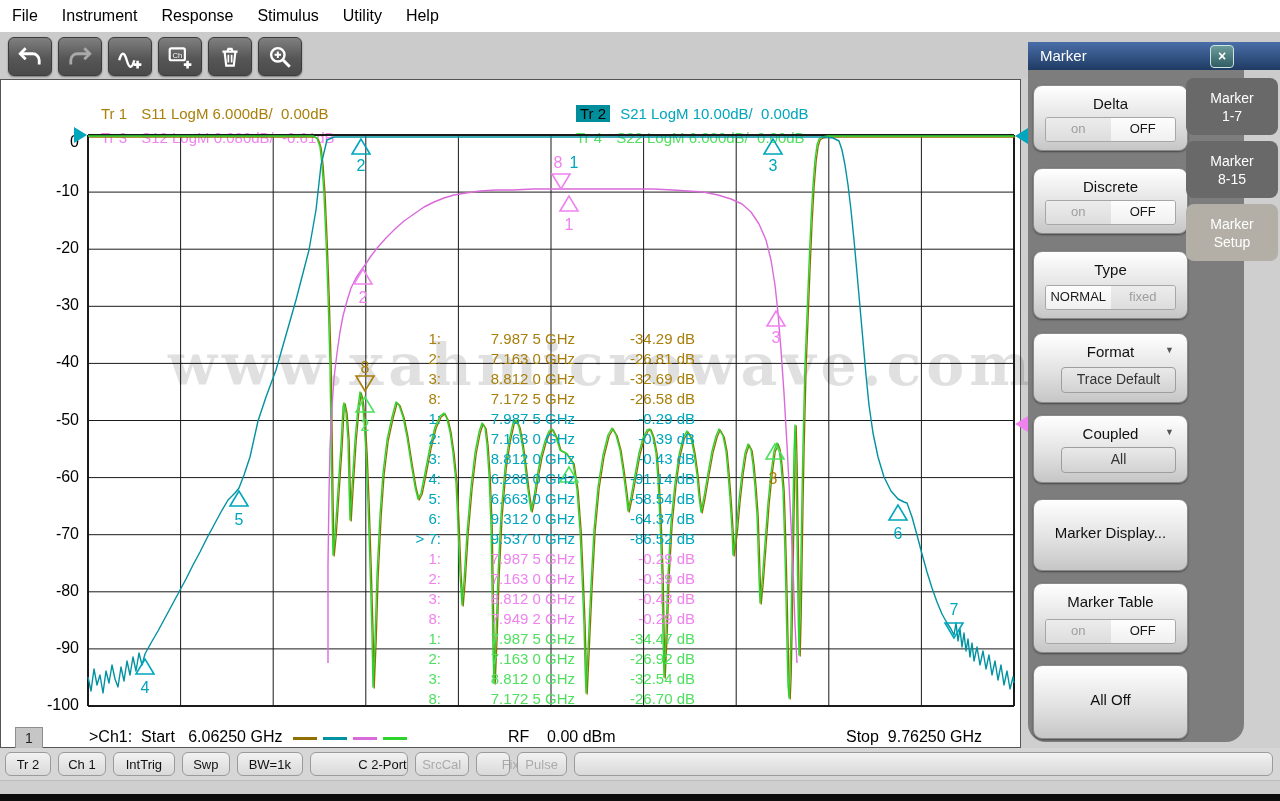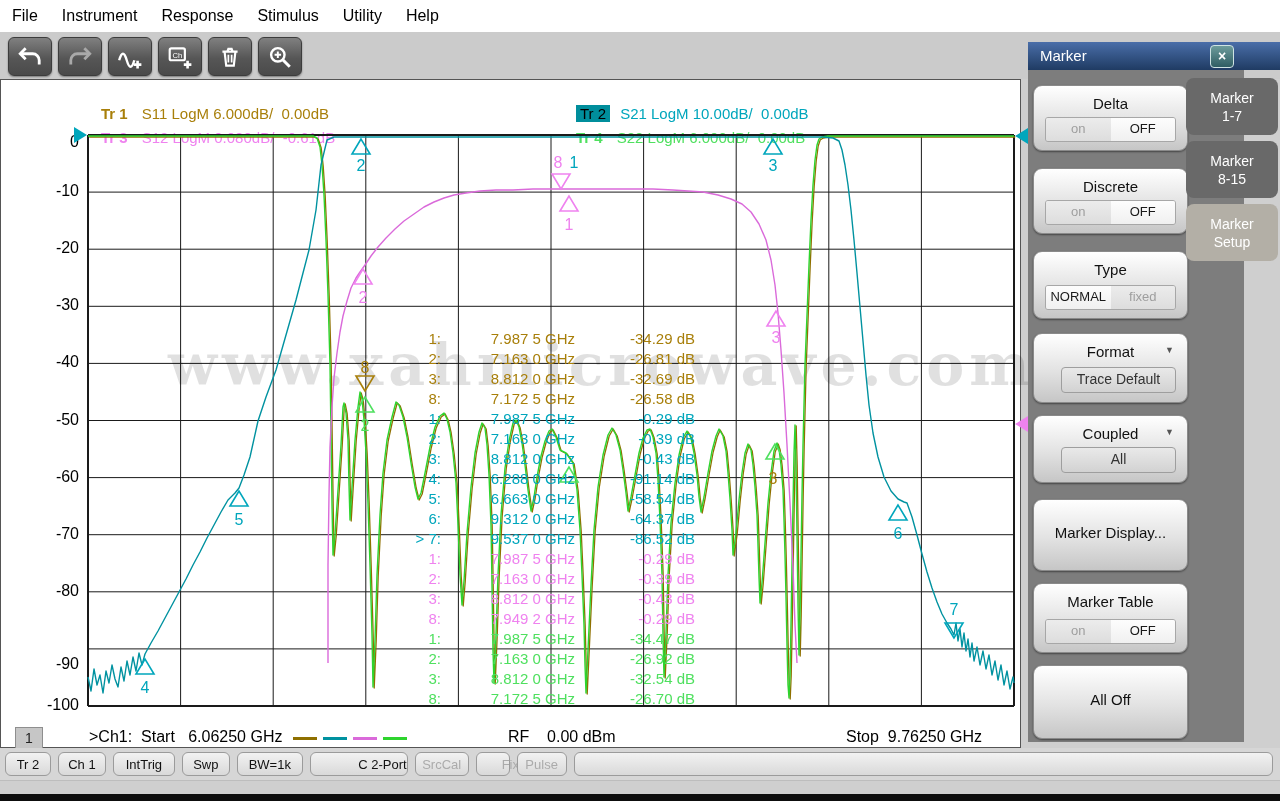--- a/index.html
+++ b/index.html
@@ -8,39 +8,39 @@
   #menubar{position:absolute;left:0;top:0;width:1280px;height:32px;background:#ffffff;display:flex;align-items:center;}
   .menu-item{font-size:16px;color:#000;padding:0 12px;cursor:default;}
   
   #toolbar{position:absolute;left:0;top:32px;width:1280px;height:47px;background:#cbcbcb;}
   .tool-btn{position:absolute;top:5px;width:42px;height:37px;border-radius:6px;border:1px solid #3c3c3c;
     background:linear-gradient(#808080,#565656 55%,#4a4a4a);box-shadow:0 1px 2px rgba(0,0,0,.4);display:flex;align-items:center;justify-content:center;}
   .tool-btn svg{width:26px;height:26px;}
   
   #plot-window{position:absolute;left:0;top:79px;width:1021px;height:669px;background:#ffffff;border:1px solid #555;box-sizing:border-box;}
   .legend-cell{position:absolute;font-size:15px;white-space:pre;}
-  .trlbl{display:inline-block;margin-right:14px;font-weight:bold;}
+  .trlbl{display:inline-block;margin-right:14px;}
   .tr2box{display:inline-block;padding:0 4px;margin-right:10px;}
   .ytick{position:absolute;width:52px;text-align:right;font-size:16px;color:#000;}
   #plot-svg{position:absolute;left:70px;top:40px;}
   
   #readout{position:absolute;left:400px;top:249px;font-size:15px;}
   .ro-row{display:flex;height:20px;line-height:20px;white-space:pre;}
   .ro-n{width:40px;text-align:right;}
   .ro-f{width:134px;text-align:right;}
   .ro-v{width:120px;text-align:right;}
   
   #ch-badge{position:absolute;left:14px;top:647px;width:26px;height:20px;background:#c6c6c6;border:1px solid #8e8e8e;
     text-align:center;font-size:14px;line-height:20px;color:#222;}
   #ch-text{position:absolute;left:88px;top:648px;font-size:16px;white-space:pre;color:#000;}
   .swatch{position:absolute;top:657px;width:24px;height:3px;}
   #rf-text{position:absolute;left:507px;top:648px;font-size:16px;white-space:pre;color:#000;}
   #stop-text{position:absolute;left:845px;top:648px;font-size:16px;white-space:pre;color:#000;}
   
-  #panel{position:absolute;left:1028px;top:42px;width:216px;height:700px;background:#7d7d7d;}
+  #panel{position:absolute;left:1028px;top:42px;width:216px;height:700px;background:#7d7d7d;border-radius:18px;}
   #panel-title{position:absolute;left:0;top:0;width:244px;height:28px;background:linear-gradient(#4a6ea9,#1f3b63);
     color:#fff;font-size:15px;line-height:28px;padding-left:12px;}
   #panel-close{position:absolute;right:10px;top:3px;width:22px;height:21px;border-radius:4px;border:1px solid #cfe3e3;
     background:linear-gradient(#6d9c9c,#2f5d63);color:#fff;font-size:14px;line-height:20px;text-align:center;font-weight:bold;}
   .softkey{position:absolute;left:5px;width:153px;border-radius:9px;border:1px solid #8a8a8a;
     background:linear-gradient(#ffffff,#e2e2e2 55%,#c6c6c6);box-shadow:0 1px 2px rgba(0,0,0,.45);}
   .sk-label{text-align:center;font-size:15px;color:#111;padding-top:9px;}
   .sk-caret{position:absolute;right:13px;top:11px;font-size:9px;color:#555;}
   .sk-toggle{position:absolute;left:11px;right:11px;bottom:8px;height:23px;border:1px solid #a7a7a7;border-radius:3px;
     display:flex;overflow:hidden;}
@@ -133,21 +133,21 @@
     <div id="yticks">
         <div class="ytick" style="left: 26px; top: 53px;">0</div>
         <div class="ytick" style="left: 26px; top: 102.1px;">-10</div>
         <div class="ytick" style="left: 26px; top: 159.2px;">-20</div>
         <div class="ytick" style="left: 26px; top: 216.3px;">-30</div>
         <div class="ytick" style="left: 26px; top: 273.4px;">-40</div>
         <div class="ytick" style="left: 26px; top: 330.5px;">-50</div>
         <div class="ytick" style="left: 26px; top: 387.6px;">-60</div>
         <div class="ytick" style="left: 26px; top: 444.7px;">-70</div>
         <div class="ytick" style="left: 26px; top: 501.8px;">-80</div>
-        <div class="ytick" style="left: 26px; top: 558.9px; margin-top: 16px;">-90</div>
+        <div class="ytick" style="left: 26px; top: 558.9px;">-90</div>
         <div class="ytick" style="left: 26px; top: 616px;">-100</div>
       </div>
     <svg id="plot-svg" width="958" height="600" viewBox="-17 -15 958 600">
         <line x1="0" y1="0" x2="0" y2="571" stroke="#1a1a1a" stroke-width="2"></line>
         <line x1="0" y1="0" x2="926" y2="0" stroke="#1a1a1a" stroke-width="2"></line>
         <line x1="92.6" y1="0" x2="92.6" y2="571" stroke="#1a1a1a" stroke-width="1"></line>
         <line x1="0" y1="57.1" x2="926" y2="57.1" stroke="#1a1a1a" stroke-width="1"></line>
         <line x1="185.2" y1="0" x2="185.2" y2="571" stroke="#1a1a1a" stroke-width="1"></line>
         <line x1="0" y1="114.2" x2="926" y2="114.2" stroke="#1a1a1a" stroke-width="1"></line>
         <line x1="277.8" y1="0" x2="277.8" y2="571" stroke="#1a1a1a" stroke-width="1"></line>

